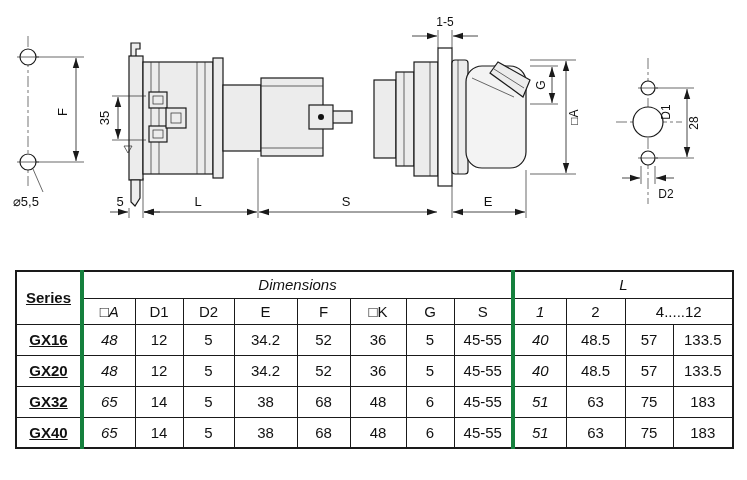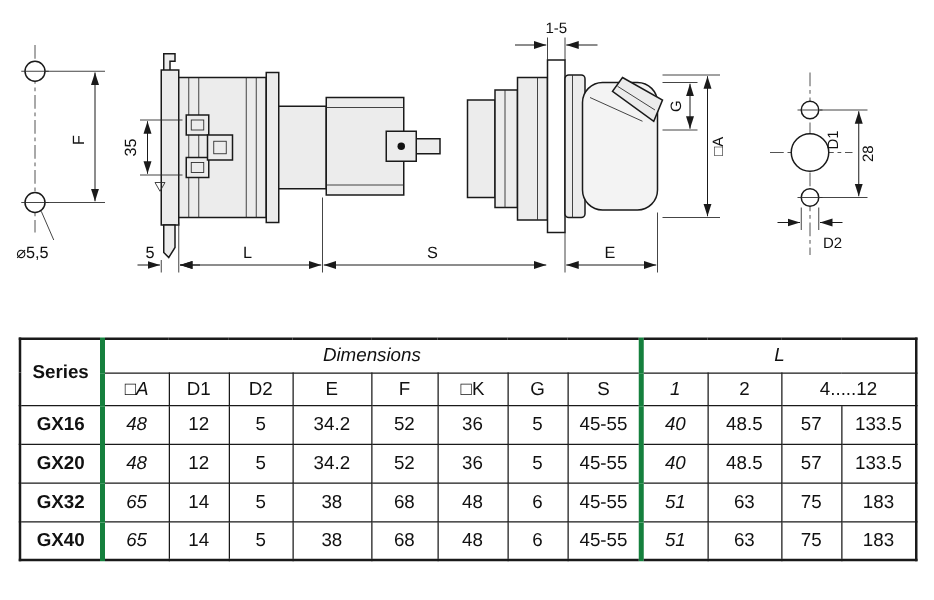--- a/index.html
+++ b/index.html
@@ -34,21 +34,21 @@
     padding: 0;
     font-size: 15px;
     font-weight: normal;
     color: #111;
     overflow: hidden;
     white-space: nowrap;
   }
   .spec tr.h1 th { height: 27px; }
   .spec tr.h2 th { height: 26px; }
   .spec td { height: 31px; margin-left: 25px; }
-  .spec .bold { font-weight: bold; }
+  .spec .bold { font-weight: bold; text-decoration: underline; }
   .spec .grp  { border-left: 4px solid #15803d; font-style: italic; }
 </style>
 </head>
 <body>
 
 <svg class="drawing" width="747" height="262" viewBox="0 0 747 262" xmlns="http://www.w3.org/2000/svg">
   <defs>
     <marker id="arw" markerUnits="userSpaceOnUse" markerWidth="11" markerHeight="8" refX="10" refY="4" orient="auto-start-reverse">
       <path d="M0,0.8 L10,4 L0,7.2 Z" fill="#1a1a1a"></path>
     </marker>

